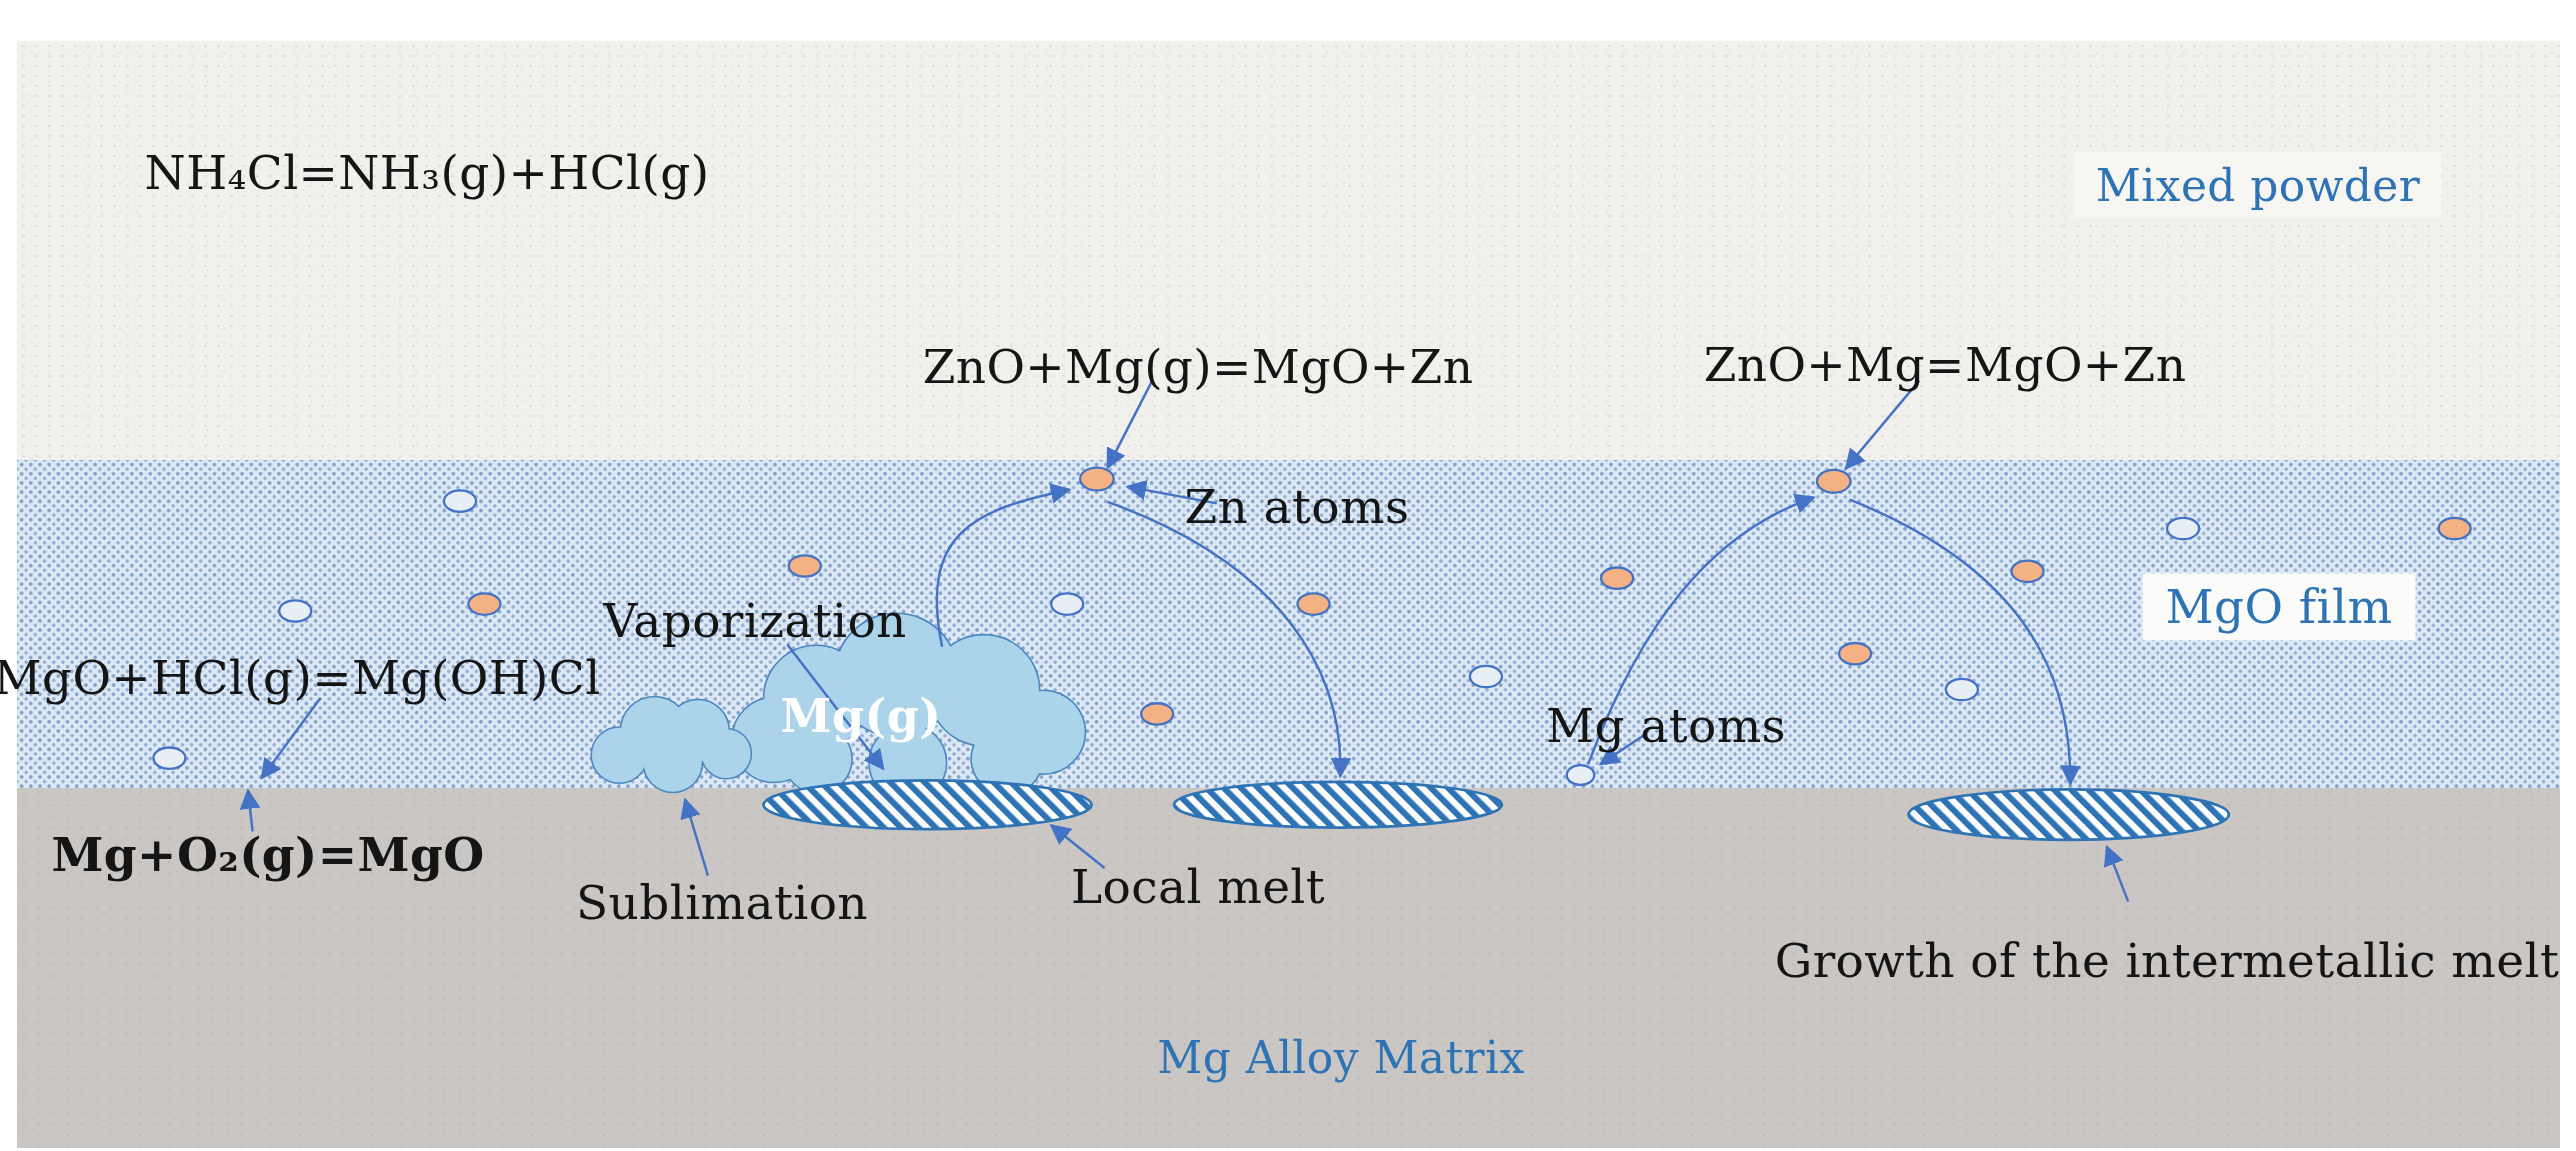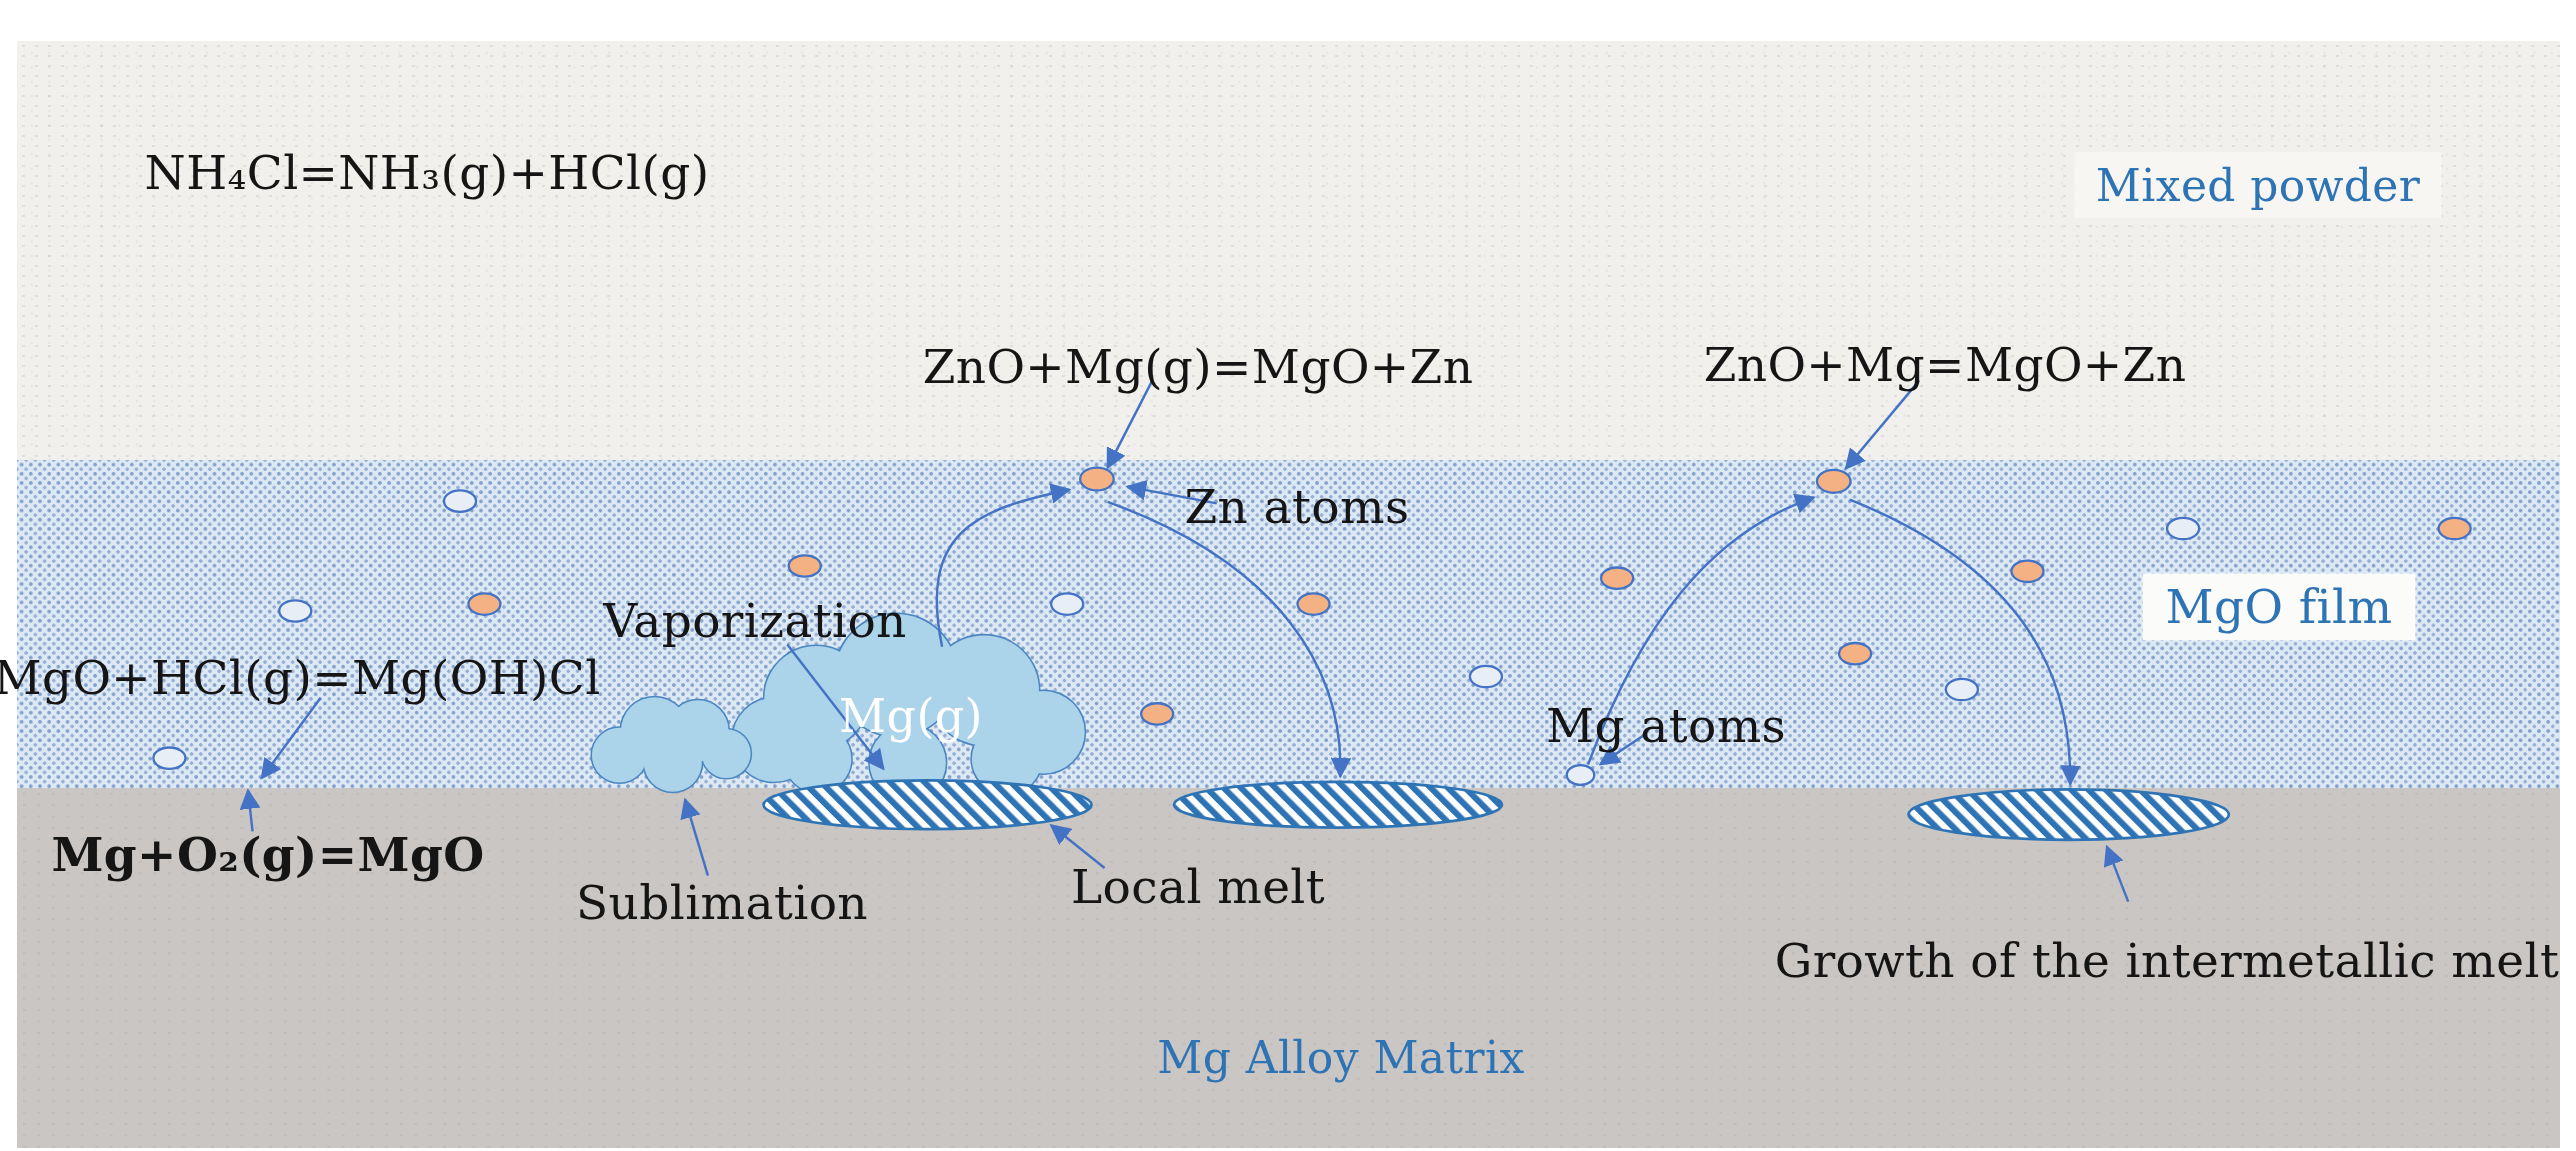--- a/index.html
+++ b/index.html
@@ -143,21 +143,21 @@
   </svg>
 
   <div class="label" style="left:427px;top:172px;">NH₄Cl=NH₃(g)+HCl(g)</div>
   <div class="label blue boxed-powder" style="left:2258px;top:185px;">Mixed powder</div>
   <div class="label" style="left:1198px;top:345px;margin-top:21px;">ZnO+Mg(g)=MgO+Zn</div>
   <div class="label" style="left:1945px;top:348px;margin-top:16px;">ZnO+Mg=MgO+Zn</div>
   <div class="label" style="left:1297px;top:506px;">Zn atoms</div>
   <div class="label" style="left:755px;top:620px;">Vaporization</div>
   <div class="label blue boxed-film" style="left:2279px;top:607px;">MgO film</div>
   <div class="label" style="left:297px;top:677px;">MgO+HCl(g)=Mg(OH)Cl</div>
-  <div class="label white" style="left:911px;top:716px;">Mg(g)</div>
+  <div class="label white" style="left:861px;top:716px;font-weight:bold;">Mg(g)</div>
   <div class="label" style="left:1666px;top:725px;">Mg atoms</div>
   <div class="label" style="left:268px;top:854px;font-weight:bold;">Mg+O₂(g)=MgO</div>
   <div class="label" style="left:722px;top:902px;">Sublimation</div>
   <div class="label" style="left:1198px;top:886px;">Local melt</div>
   <div class="label" style="left:2167px;top:944px;margin-top:16px;">Growth of the intermetallic melt</div>
   <div class="label blue matrix-title" style="left:1297px;top:1057px;margin-left:44px;">Mg Alloy Matrix</div>
 
 </div>
 
 

